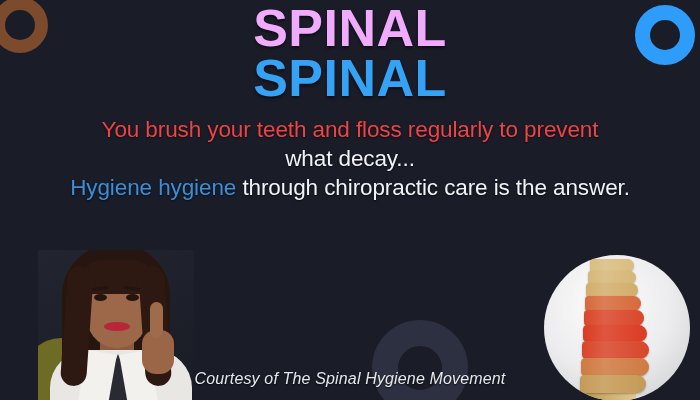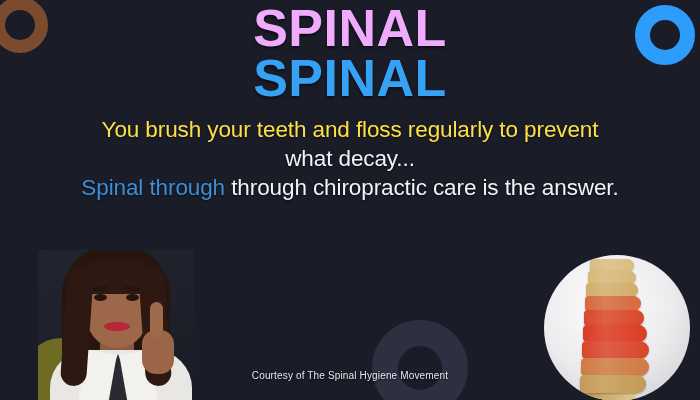--- a/index.html
+++ b/index.html
@@ -115,44 +115,45 @@
     width:56px; height:34px;
     border-radius:18px 10px 10px 18px;
     background:linear-gradient(90deg,#b99552,#e0c98f);
   }
 
   
   #caption {
     position:absolute; left:0; top:370px; width:700px;
     text-align:center;
     color:#e6e8ee;
-    font-size:10px;
+    font-size:16px;
     letter-spacing:0.15px;
     text-shadow:0 1px 2px rgba(0,0,0,.7);
     z-index:7;
+    font-style:italic;
   }
 </style>
 </head>
 <body>
 
 <div id="poster" style="background: rgb(26, 28, 40);">
 
   <div class="ring" id="ring-brown" style="border-color: rgb(124, 74, 45);"></div>
   <div class="ring" id="ring-blue" style="border-color: rgb(46, 156, 251);"></div>
   <div class="ring" id="ring-ghost" style="border-color: rgb(51, 57, 73);"></div>
 
   <div id="title-block">
     <span class="tline" style="color: #f0abfc;">SPINAL</span>
     <span class="tline" style="color: rgb(53, 162, 246);">SPINAL</span>
   </div>
 
   <div id="copy-block">
-    <p style="color: #fde047;">You brush your teeth and floss regularly to prevent</p>
+    <p style="color: #ef4444;">You brush your teeth and floss regularly to prevent</p>
     <p style="color: rgb(242, 243, 247);">what decay...</p>
-    <p style="color: rgb(242, 243, 247);"><span class="accent" style="color: rgb(61, 142, 214);">Spinal through</span><span> through chiropractic care is the answer.</span></p>
+    <p style="color: rgb(242, 243, 247);"><span class="accent" style="color: rgb(61, 142, 214);">Hygiene hygiene</span><span> through chiropractic care is the answer.</span></p>
   </div>
 
   <div id="photo-person">
     <div class="pbg"></div>
     <div class="chair"></div>
     <div class="hair-back"></div>
     <div class="neck"></div>
     <div class="coat"></div>
     <div class="coat-v"></div>
     <div class="coat-ls"></div>

